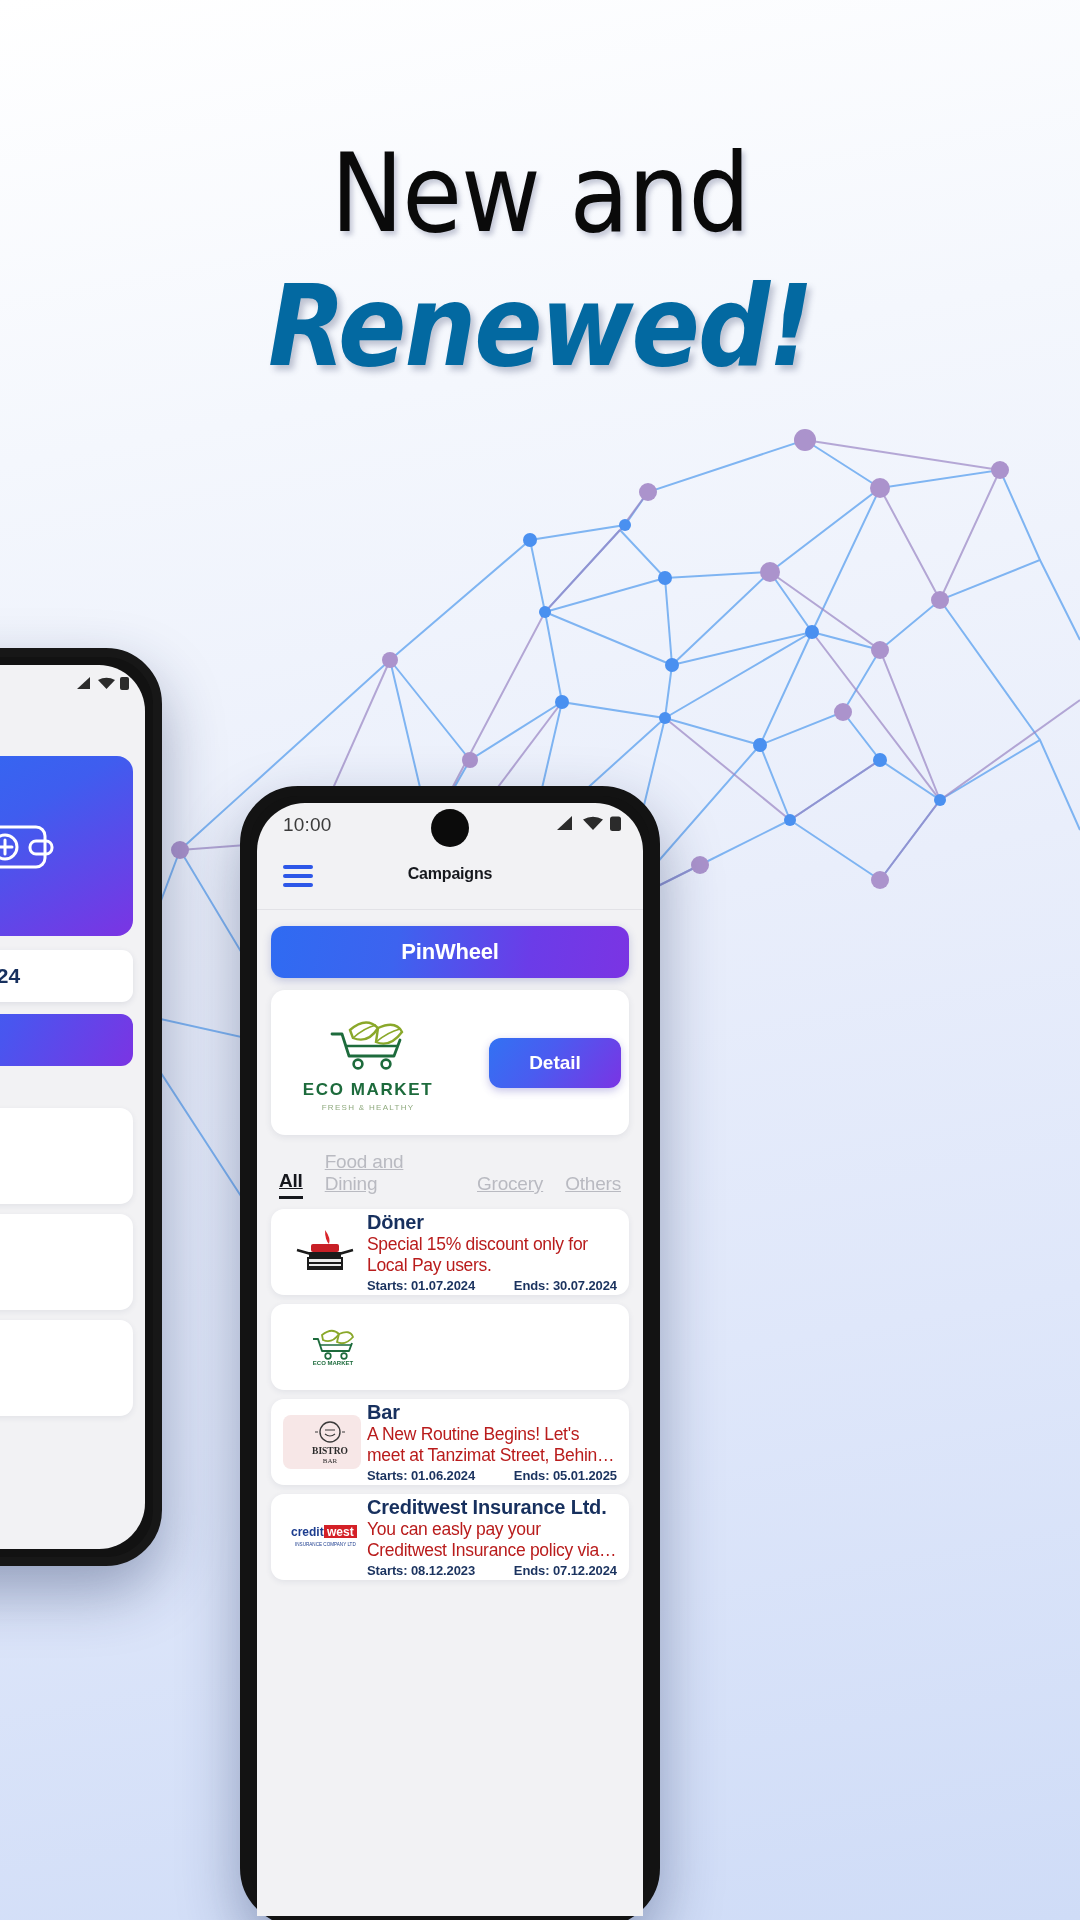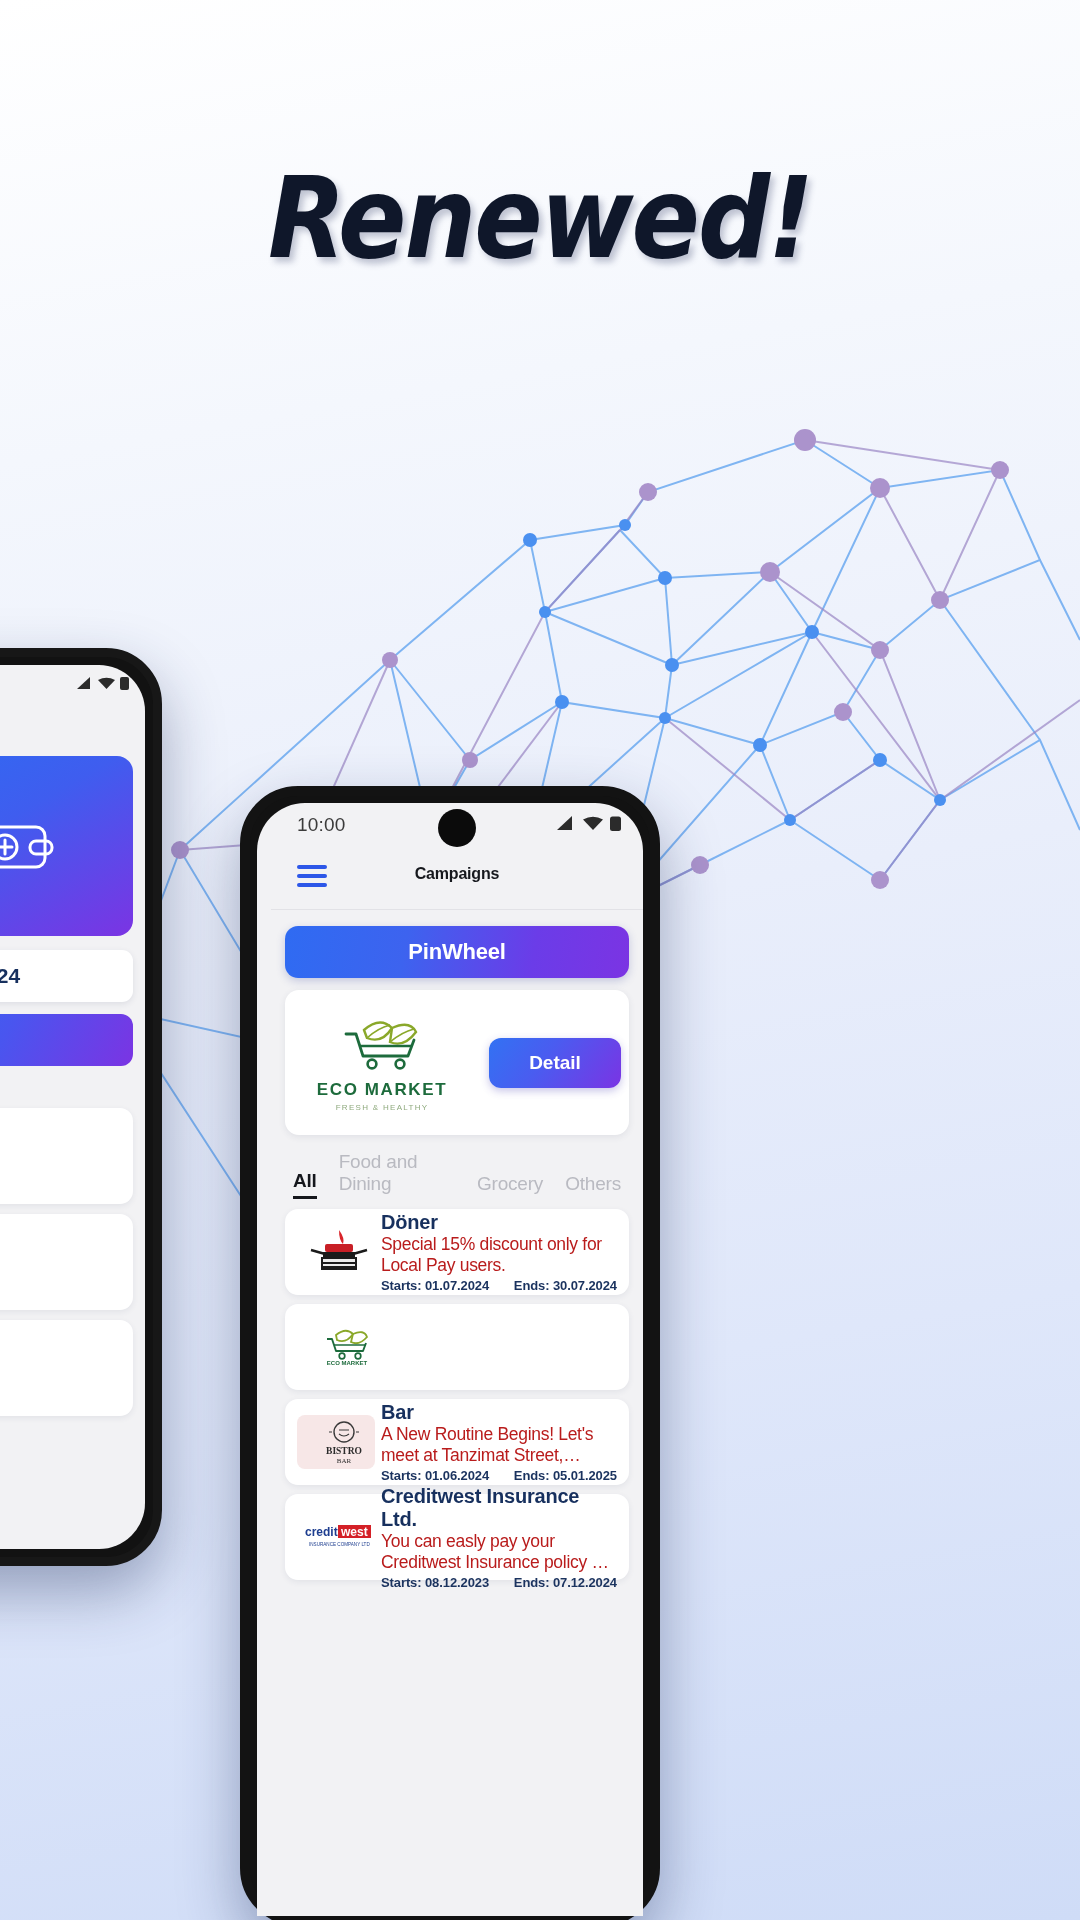--- a/index.html
+++ b/index.html
@@ -20,42 +20,42 @@
   .hl1{
     font-family:"Liberation Sans Narrow","DejaVu Sans Condensed","Liberation Sans",sans-serif;
     font-size:108px;line-height:1.0;color:#0a0a0a;font-weight:400;
     letter-spacing:-1px;
     text-shadow:3px 4px 5px rgba(60,70,110,.28);
     font-stretch:condensed;
   }
   .hl2{
     margin-top:22px;
     font-family:"Liberation Sans Narrow","DejaVu Sans Condensed","Liberation Sans",sans-serif;
-    font-size:112px;line-height:1.0;color:#0f172a;font-weight:700;font-style:italic;
+    font-size:112px;line-height:1.0;color:#0369a1;font-weight:700;font-style:italic;
     letter-spacing:-2px;
     text-shadow:4px 5px 6px rgba(60,70,110,.3);
   }
 
   
   .phone{position:absolute;background:#121212;box-shadow:0 26px 60px rgba(30,45,90,.38);}
   .phone .screen{position:absolute;overflow:hidden;background:#f2f2f4;}
 
   
   #phone-left{
     left:-128px;top:648px;width:290px;height:918px;border-radius:56px;
     border:9px solid #171717;box-sizing:border-box;
   }
   #phone-left .screen{left:8px;top:8px;right:8px;bottom:8px;border-radius:46px;}
 
   
   #phone-main{
     left:240px;top:786px;width:420px;height:1140px;border-radius:58px;
     border:10px solid #131313;box-sizing:border-box;
   }
-  #phone-main .screen{left:7px;top:7px;right:7px;bottom:0;border-radius:48px 48px 0 0;padding-left:14px;}
+  #phone-main .screen{left:7px;top:7px;right:7px;bottom:0;border-radius:48px 48px 0 0;}
 
   
   .statusbar{position:relative;height:48px;}
   .st-time{position:absolute;left:26px;top:11px;font-size:19px;color:#3b3b3b;letter-spacing:.2px;}
   .notch{position:absolute;left:50%;transform:translateX(-50%);top:6px;width:38px;height:38px;border-radius:50%;background:#0b0b0b;}
   .st-icons{position:absolute;right:22px;top:12px;display:flex;gap:7px;align-items:center;}
 
   
   .appbar{position:relative;height:58px;background:#f2f2f4;border-bottom:1px solid #e2e2e6;}
   .burger{position:absolute;left:26px;top:14px;width:30px;height:22px;display:flex;flex-direction:column;justify-content:space-between;}
@@ -85,21 +85,21 @@
   .eco-tag{font-size:8px;color:#8faa7e;letter-spacing:1.3px;margin-top:3px;filter:blur(.5px);}
   .detail-btn{
     width:132px;height:50px;border-radius:12px;border:0;cursor:pointer;
     background:linear-gradient(125deg,#3272f3 0%,#4a5cf0 42%,#7a34e4 100%);
     color:#fff;font-size:19px;font-weight:700;font-family:inherit;
     box-shadow:0 3px 9px rgba(70,60,180,.3);
   }
 
   
   .tabs{display:flex;align-items:flex-end;gap:22px;padding:16px 22px 10px 22px;}
-  .tab{font-size:19px;color:#b9bac1;letter-spacing:-.2px;cursor:pointer;padding-bottom:4px;}
+  .tab{font-size:19px;color:#b9bac1;letter-spacing:-.2px;cursor:pointer;padding-bottom:4px;text-decoration:underline;}
   .tab.active{color:#15171c;font-weight:700;border-bottom:3px solid #15171c;}
 
   
   .clist{padding:0 14px;display:flex;flex-direction:column;gap:9px;}
   .citem{
     background:#fff;border-radius:13px;height:86px;display:flex;align-items:center;
     padding:0 12px;box-shadow:0 2px 6px rgba(40,50,90,.08);
   }
   .clogo{width:78px;min-width:78px;height:54px;display:flex;align-items:center;justify-content:flex-end;border-radius:8px;overflow:hidden;}
   .ctext{flex:1;min-width:0;padding-left:6px;}
@@ -193,20 +193,21 @@
       <circle cx="880" cy="880" r="9"></circle>
     <circle cx="180" cy="850" r="9"></circle>
       <circle cx="250" cy="1210" r="9"></circle>
     <circle cx="390" cy="660" r="8"></circle>
       <circle cx="470" cy="760" r="8"></circle>
     <circle cx="120" cy="1010" r="8"></circle>
   </g>
 </svg>
 
 <div class="headline">
+  <div class="hl1">New and</div>
   <div class="hl2">Renewed!</div>
 </div>
 
 <div class="phone" id="phone-left">
   <div class="screen">
     <div class="lp-head">
 
       <div class="lp-ic">
         <svg width="16" height="13" viewBox="0 0 16 13">
             <path d="M0 12 L13 0 L13 12 Z" fill="#2b2b2b"></path>

